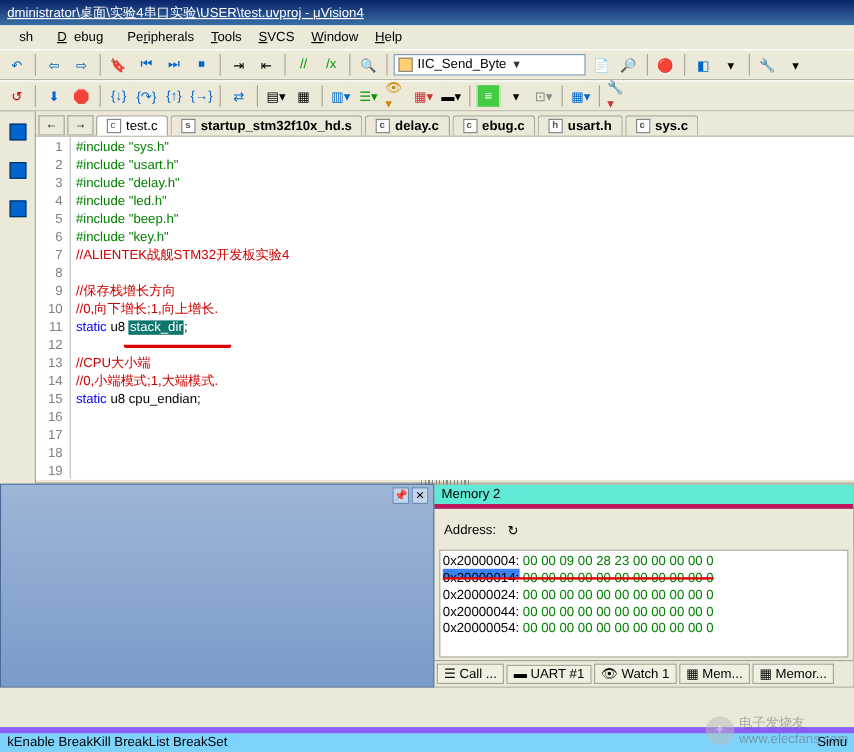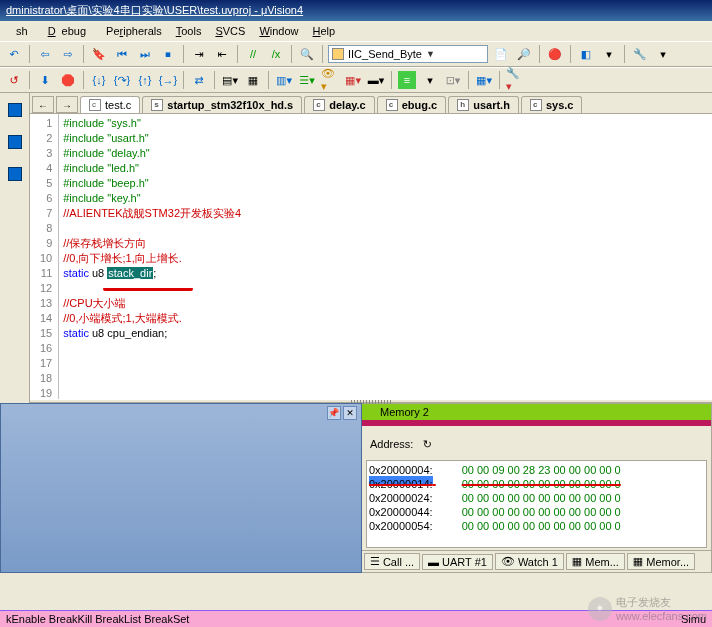--- a/index.html
+++ b/index.html
@@ -34,32 +34,32 @@
   .code-lines .rc { color: #cc0000; }
   .code-lines .sel { background: #0f766e; color: #fff; padding: 0 1px; }
   .code-lines .rl { display:inline-block; border-bottom: 3px solid #d00; border-radius: 2px; line-height:5px; height:4px; vertical-align:middle;}
   .splitter { height: 4px; background: #ece9d8; border-top: 1px solid #fff; border-bottom: 1px solid #aca899; position: relative; }
   .splitter .grip { position: absolute; left: 50%; top: 0; width: 40px; height: 4px; background: repeating-linear-gradient(90deg,#888 0 1px,transparent 1px 3px); transform: translateX(-50%);}
   .bottom { display: flex; height: 170px; }
   .bottom-left { width: 362px; background: linear-gradient(#9db6d8,#7a9bc8); border: 1px solid #4a6a9a; position: relative; }
   .bottom-left .hdr { position: absolute; top: 2px; right: 4px; display: flex; gap: 2px; }
   .bottom-left .hdr span { width: 14px; height: 14px; background: #c4d5ec; border: 1px solid #6a8ab8; display: inline-flex; align-items: center; justify-content: center; font-size: 9px; cursor: default; }
   .memory { flex: 1; background: #ece9d8; border: 1px solid #aca899; border-left: none; display: flex; flex-direction: column; }
-  .memory .title { background: #84cc16; border-bottom: 6px solid #be185d; padding: 2px 18px; font-size: 11px; }
+  .memory .title { background: #5eead4; border-bottom: 4px solid #be185d; padding: 2px 6px; font-size: 11px; }
   .memory .addr-row { padding: 8px 8px 4px 8px; display: flex; align-items: center; gap: 4px; }
   .memory .addr-row input { flex: 1; border: 1px solid #7f9db9; background: #fff; padding: 2px 3px; font-size: 11px; height: 18px; }
   .memory .hex { flex: 1; background: #fff; border: 1px solid #aca899; margin: 2px 4px 2px 4px; font-family: "Courier New", monospace; font-size: 12px; line-height: 14px; padding: 2px; overflow: hidden; }
   .memory .hex .row { white-space: nowrap; }
   .memory .hex .addr { color: #000; }
-  .memory .hex .byte { color: #008000; margin-left: 26px; }
+  .memory .hex .byte { color: #008000; }
   .memory .hex .row.hi .addr { background:#fff; border-bottom: 8px solid #3b82f6; color:#000;}
   .memory .hex .row.strike { text-decoration: line-through; text-decoration-color:#d00; text-decoration-thickness:2px;}
   .memory .bottom-tabs { border-top: 1px solid #aca899; background: #ece9d8; padding: 2px; font-size: 11px; white-space: nowrap; overflow: hidden; display: flex; align-items: center; gap: 2px; }
   .memory .bottom-tabs .bt { border: 1px solid #aca899; background: #f0f0e0; padding: 1px 5px; display: inline-flex; align-items: center; gap: 3px; cursor: default; }
-  .footer { position: absolute; bottom: 0; left: 0; right: 0; background: #f9a8d4; border-top: 1px solid #8b5cf6; padding: 2px 6px; font-family: "Courier New", monospace; font-size: 12px; display: flex; justify-content: space-between; }
+  .footer { position: absolute; bottom: 0; left: 0; right: 0; background: #7dd3fc; border-top: 5px solid #8b5cf6; padding: 2px 6px; font-family: "Courier New", monospace; font-size: 12px; display: flex; justify-content: space-between; }
   .watermark { position: absolute; bottom: 5px; right: 5px; opacity: .5; font-size: 12px; color: #666; display:flex; align-items:center; gap:4px;}
   .watermark .logo { width:24px; height:24px; border-radius:50%; background:#bbb; display:inline-flex; align-items:center; justify-content:center; color:#fff;}
 </style>
 </head>
 <body>
 
 <div class="titlebar">
   <span>dministrator\桌面\实验4串口实验\USER\test.uvproj - μVision4</span>
 </div>
 

